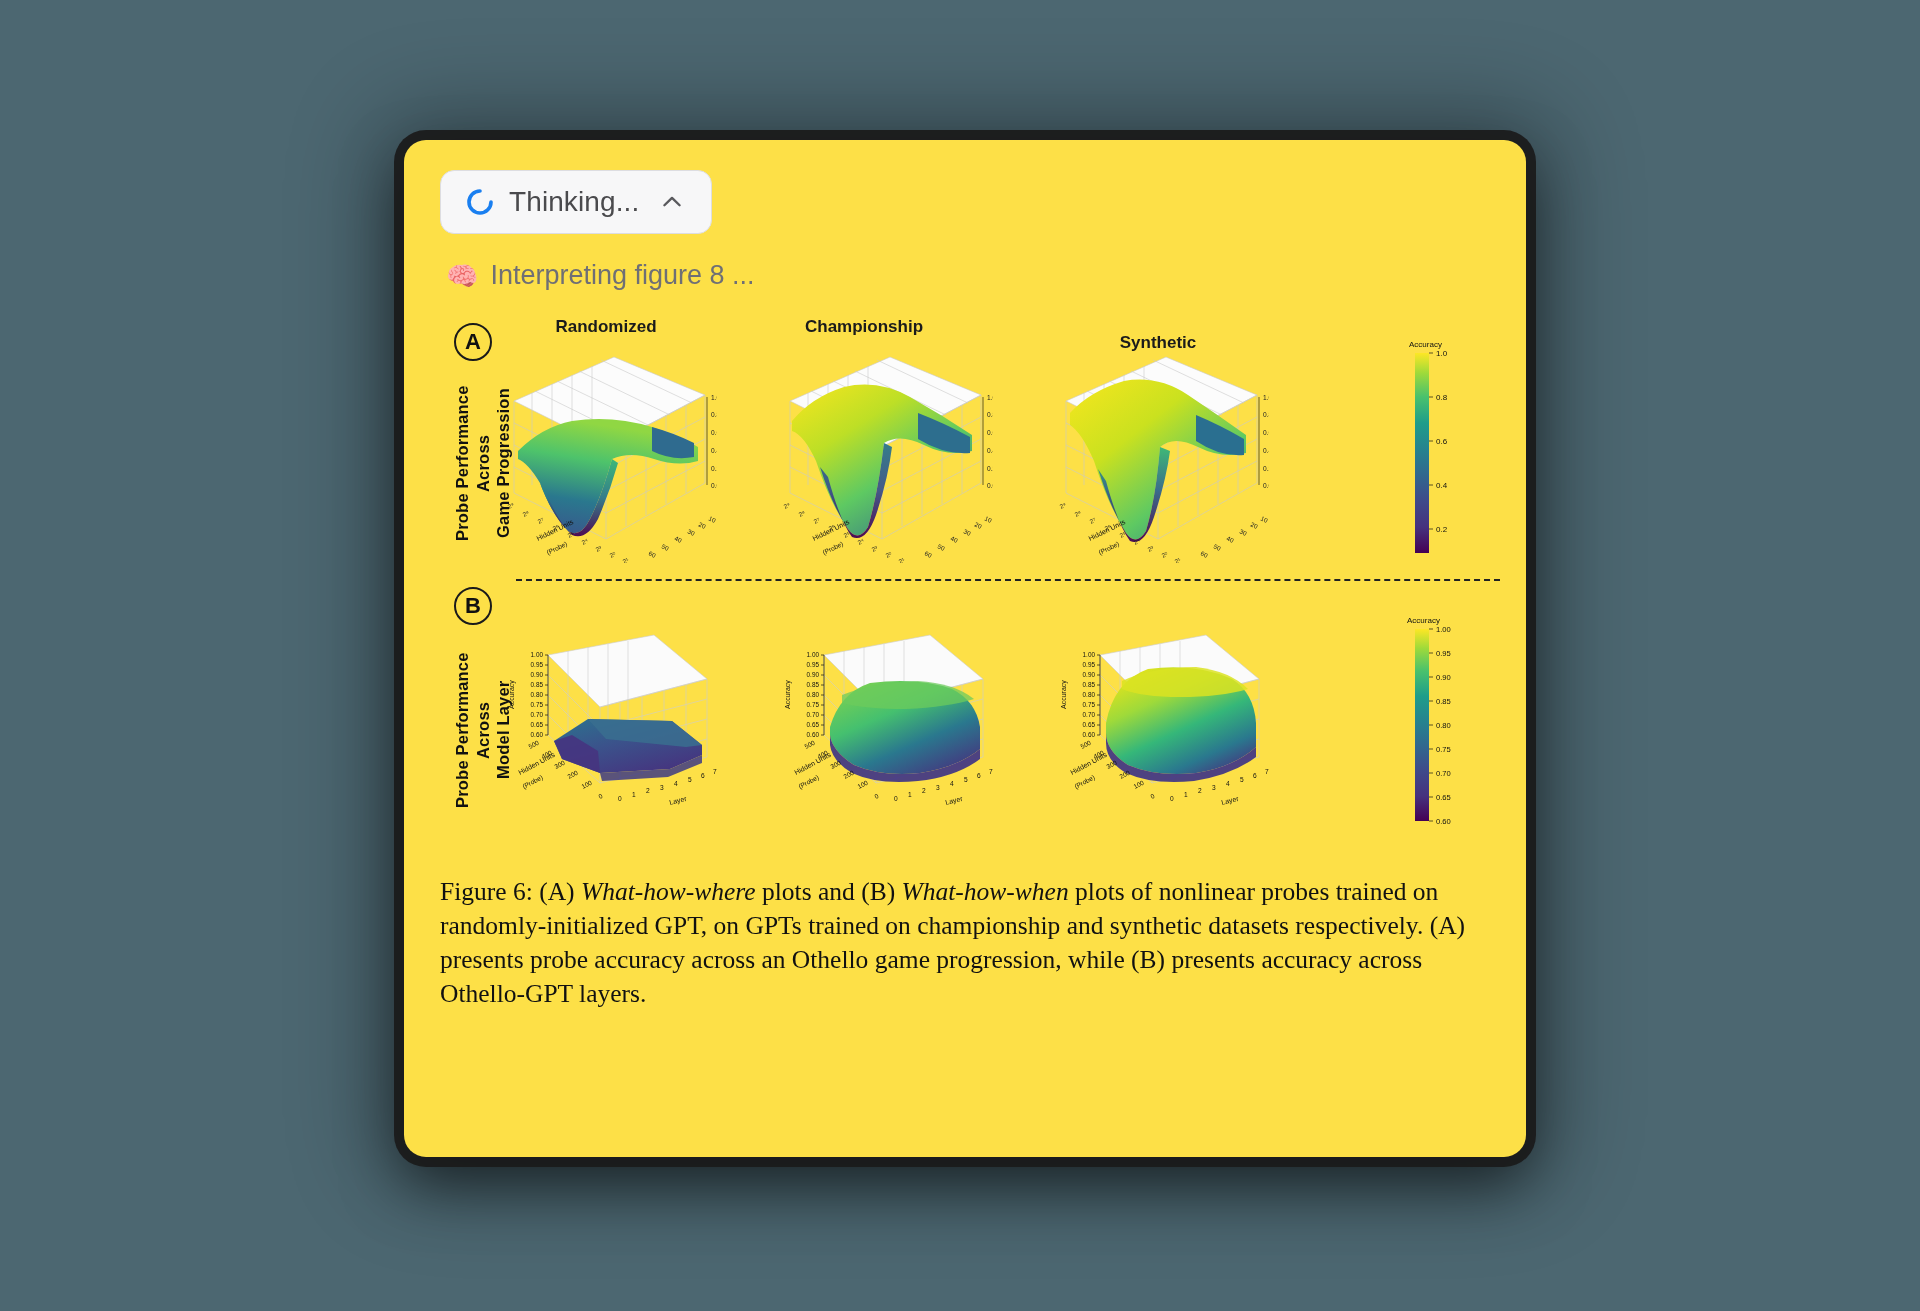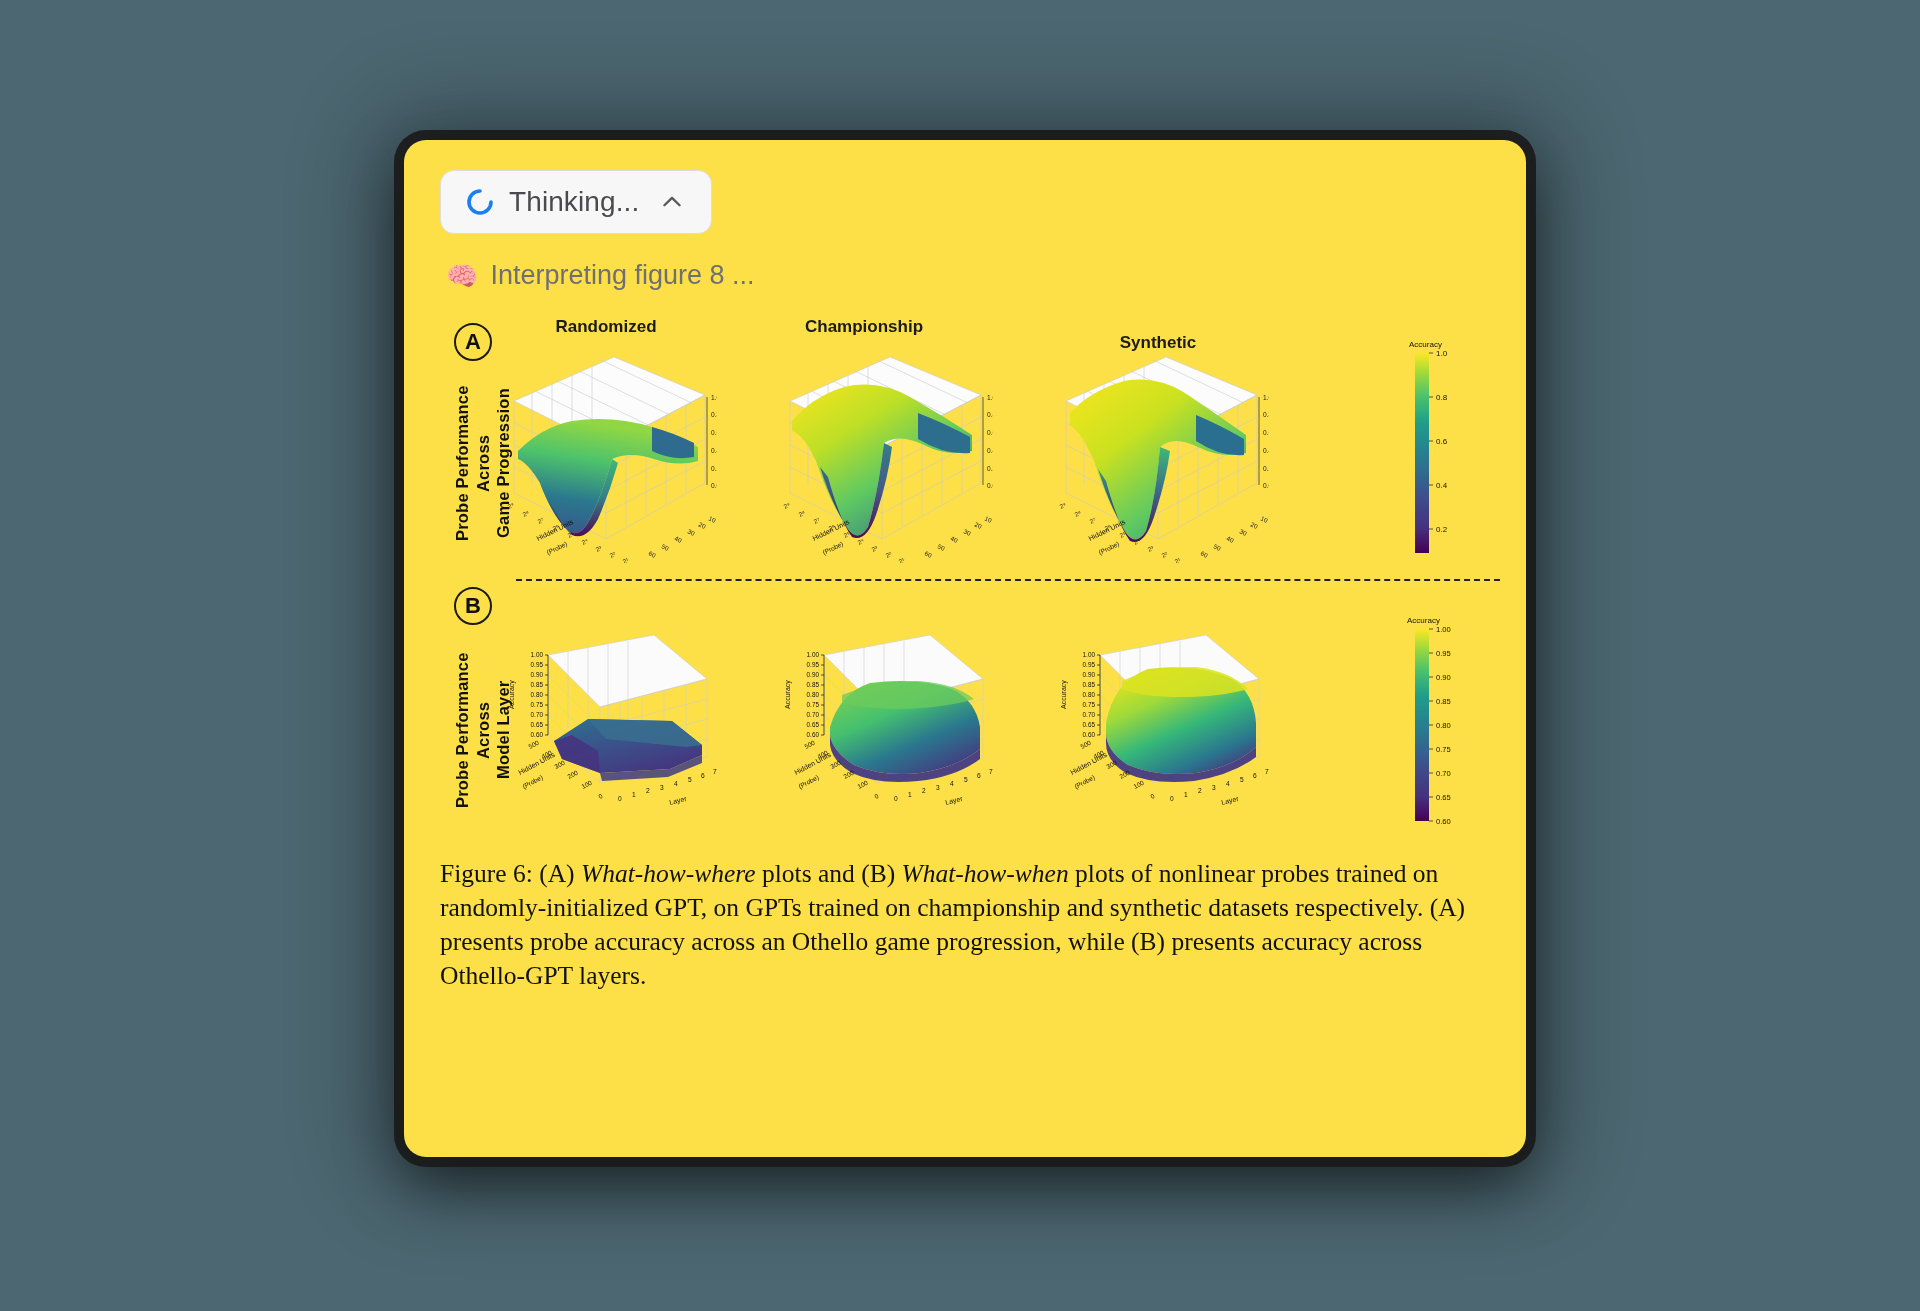--- a/index.html
+++ b/index.html
@@ -130,20 +130,21 @@
     border-top: 2px dashed #222;
     height: 0;
   }
 
   .plot-svg { position: absolute; display: block; }
 
   .cbar-svg { position: absolute; display: block; }
 
   
   .caption {
+    margin-top: 18px;
     width: 1045px;
     font-family: "Liberation Serif", serif;
     font-size: 25.5px;
     line-height: 1.34;
     color: #111;
     text-align: left;
   }
   .caption i { font-style: italic; }
 </style>
 </head>

